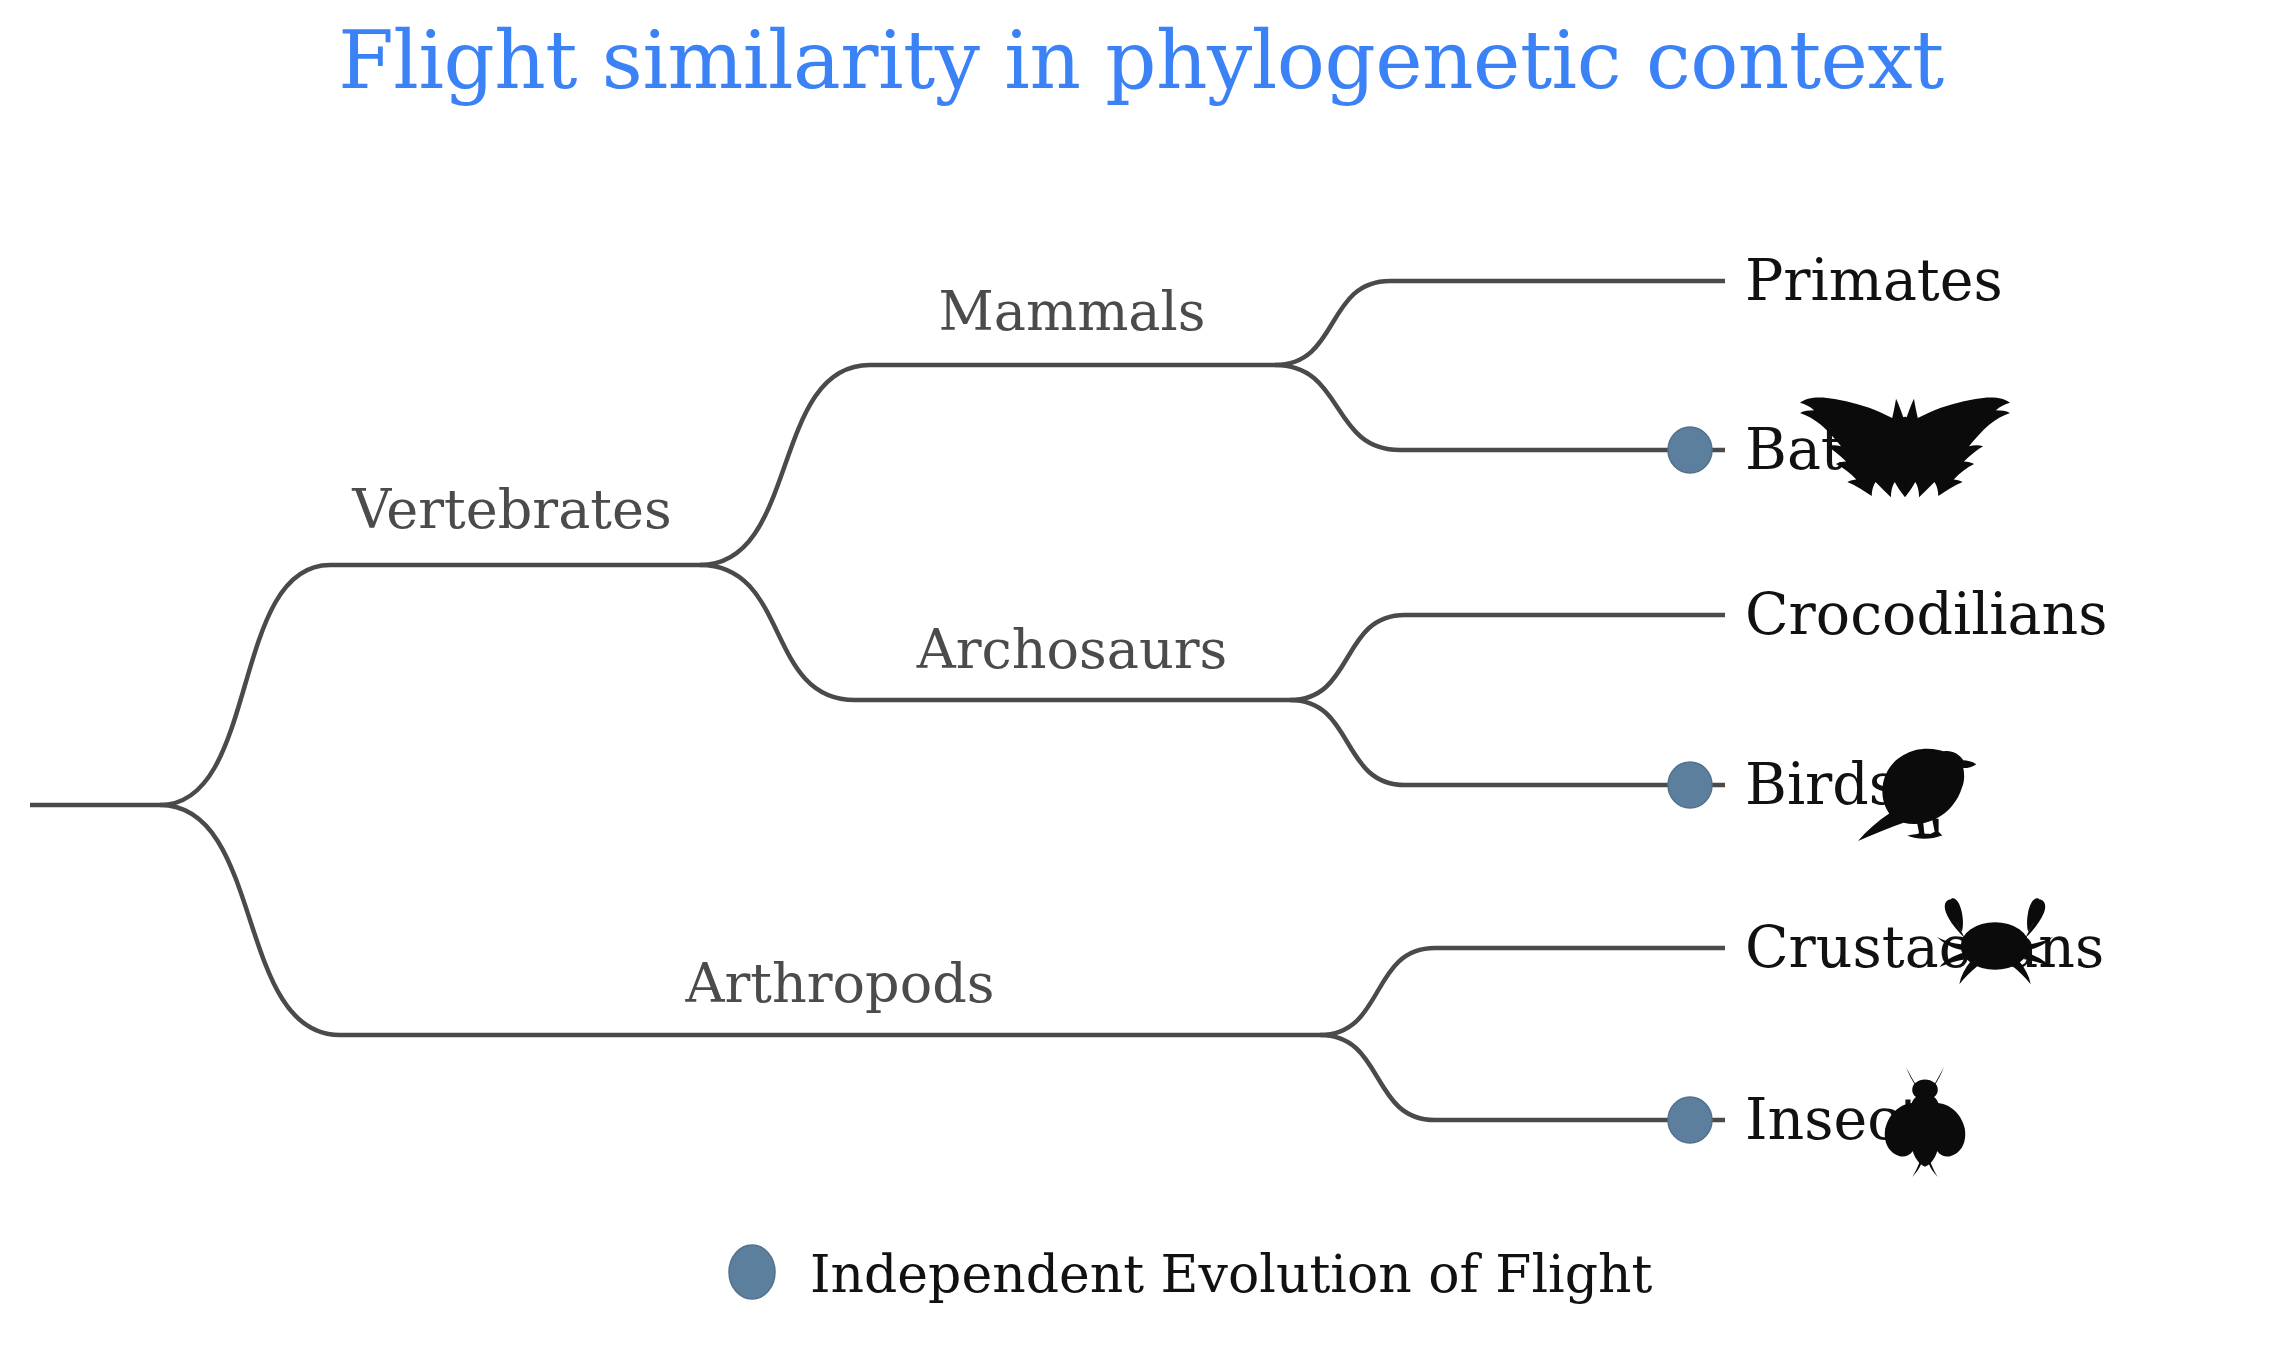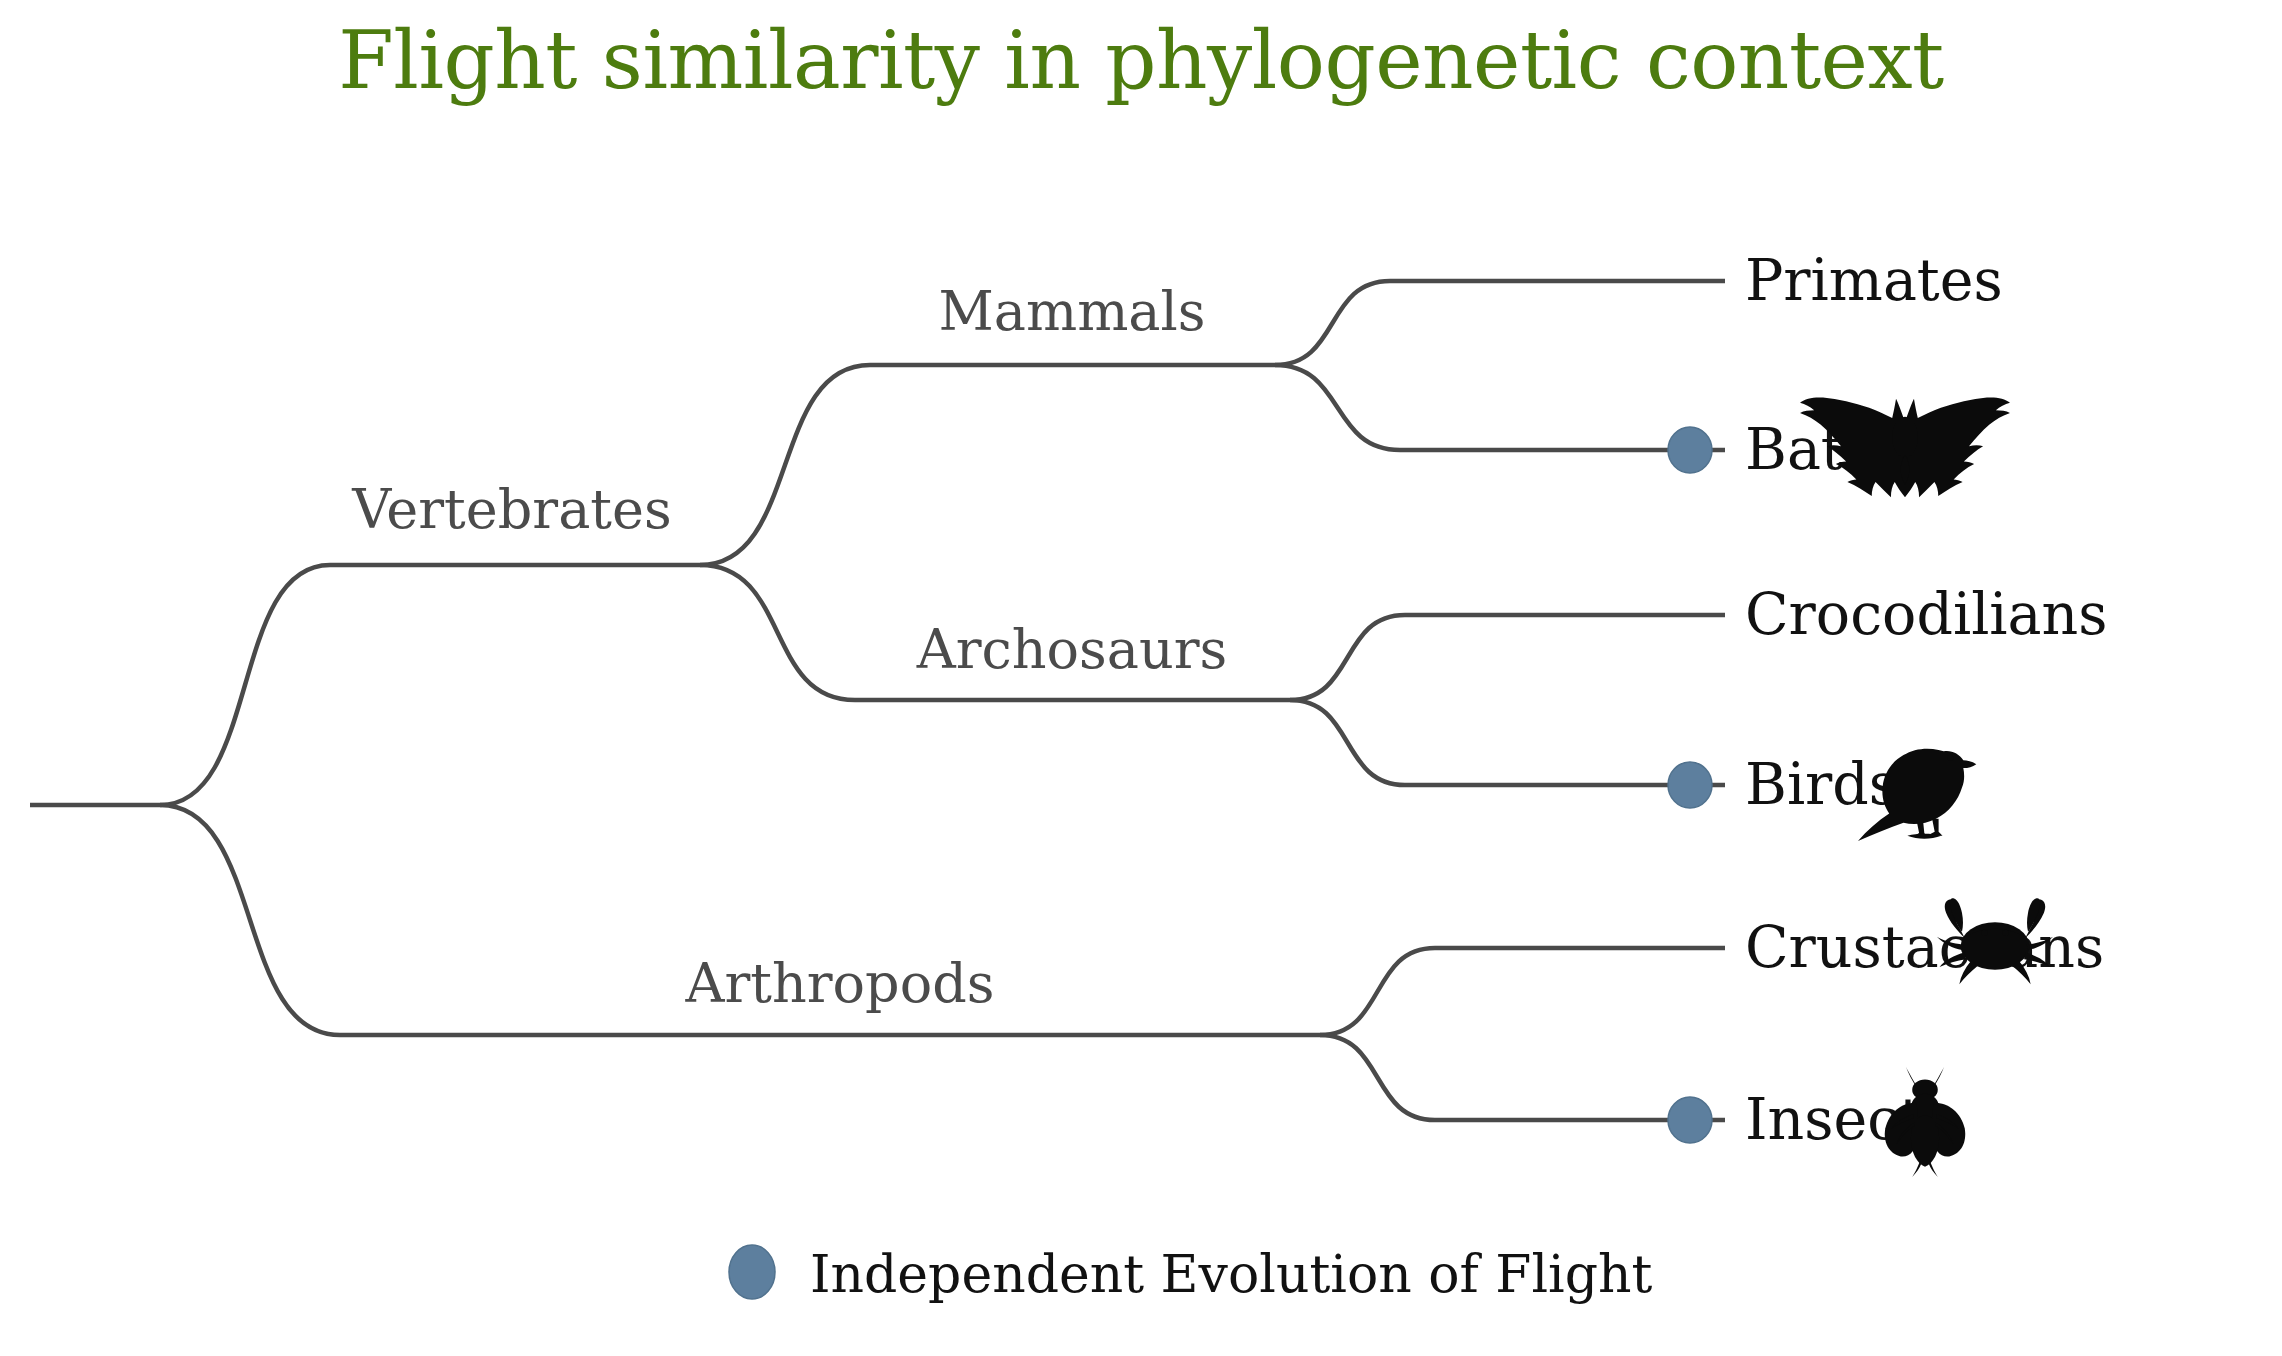--- a/index.html
+++ b/index.html
@@ -18,21 +18,21 @@
   }
   #chart-title {
     position: absolute;
     top: 14px;
     left: 0;
     width: 2282px;
     text-align: center;
     font-family: "DejaVu Serif", "Liberation Serif", serif;
     font-size: 80px;
     font-weight: 400;
-    color: #4d7c0f;
+    color: #3b82f6;
     letter-spacing: -0.5px;
     white-space: nowrap;
   }
   #tree-svg {
     position: absolute;
     top: 0;
     left: 0;
     width: 2282px;
     height: 1356px;
   }

